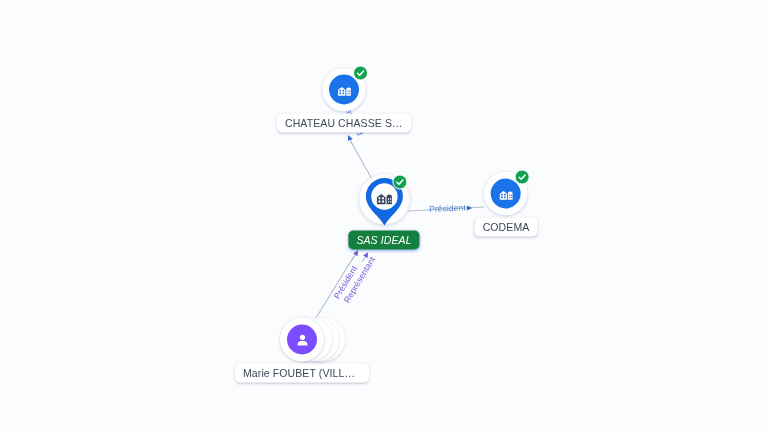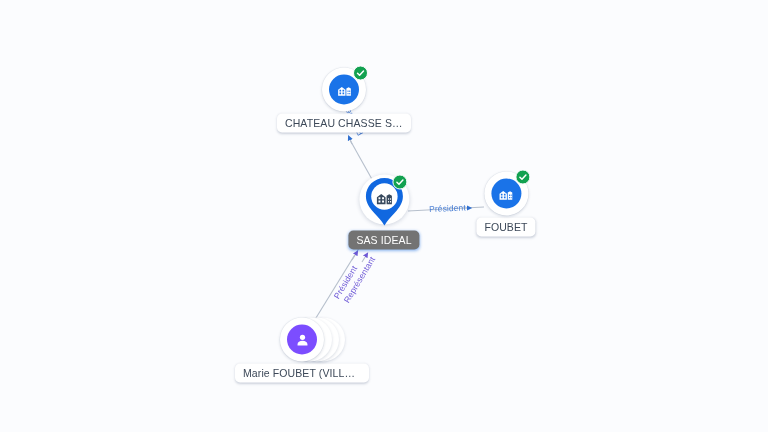--- a/index.html
+++ b/index.html
@@ -111,23 +111,24 @@
     color: #3c4858;
     font-size: 10.5px;
     line-height: 12px;
     letter-spacing: .1px;
     white-space: nowrap;
     overflow: hidden;
     text-overflow: ellipsis;
     box-shadow: 0 1px 2.5px rgba(30,50,90,.22);
   }
   .label.selected {
-    background: #737373;
+    background: #15803d;
     color: #ffffff;
     box-shadow: 0 1px 3px rgba(17,104,224,.45);
+    font-style: italic;
   }
   .label.pin-label { margin-top: -4px; }
 
   
   .edge-label {
     position: absolute;
     font-size: 8.5px;
     line-height: 10px;
     letter-spacing: .1px;
     white-space: nowrap;
@@ -221,21 +222,21 @@
             <path d="M14.6 20V9.9l3.2-1.7L21 9.9V20h-6.4zm1.8-1.9h1.2v-1.9h-1.2v1.9zm2.4 0h1.2v-1.9h-1.2v1.9zm-2.4-3.4h1.2v-1.9h-1.2v1.9zm2.4 0h1.2v-1.9h-1.2v1.9z"></path>
           </svg>
         </div>
       </div>
       <div class="badge">
         <svg viewBox="0 0 24 24" fill="none" stroke="#ffffff" stroke-width="4" stroke-linecap="round" stroke-linejoin="round" aria-hidden="true">
           <path d="M4 12.5 L9.5 18 L20 6.5"></path>
         </svg>
       </div>
     </div>
-    <div class="label">FOUBET</div>
+    <div class="label">CODEMA</div>
   </div>
 
   <div class="node" style="left:302px; top:350px;">
     <div class="disc-wrap">
       <div class="stack s3"></div>
       <div class="stack s2"></div>
       <div class="stack s1"></div>
       <div class="disc">
         <div class="inner-circle person">
           <svg width="17" height="17" viewBox="0 0 24 24" fill="#ffffff" aria-hidden="true">

